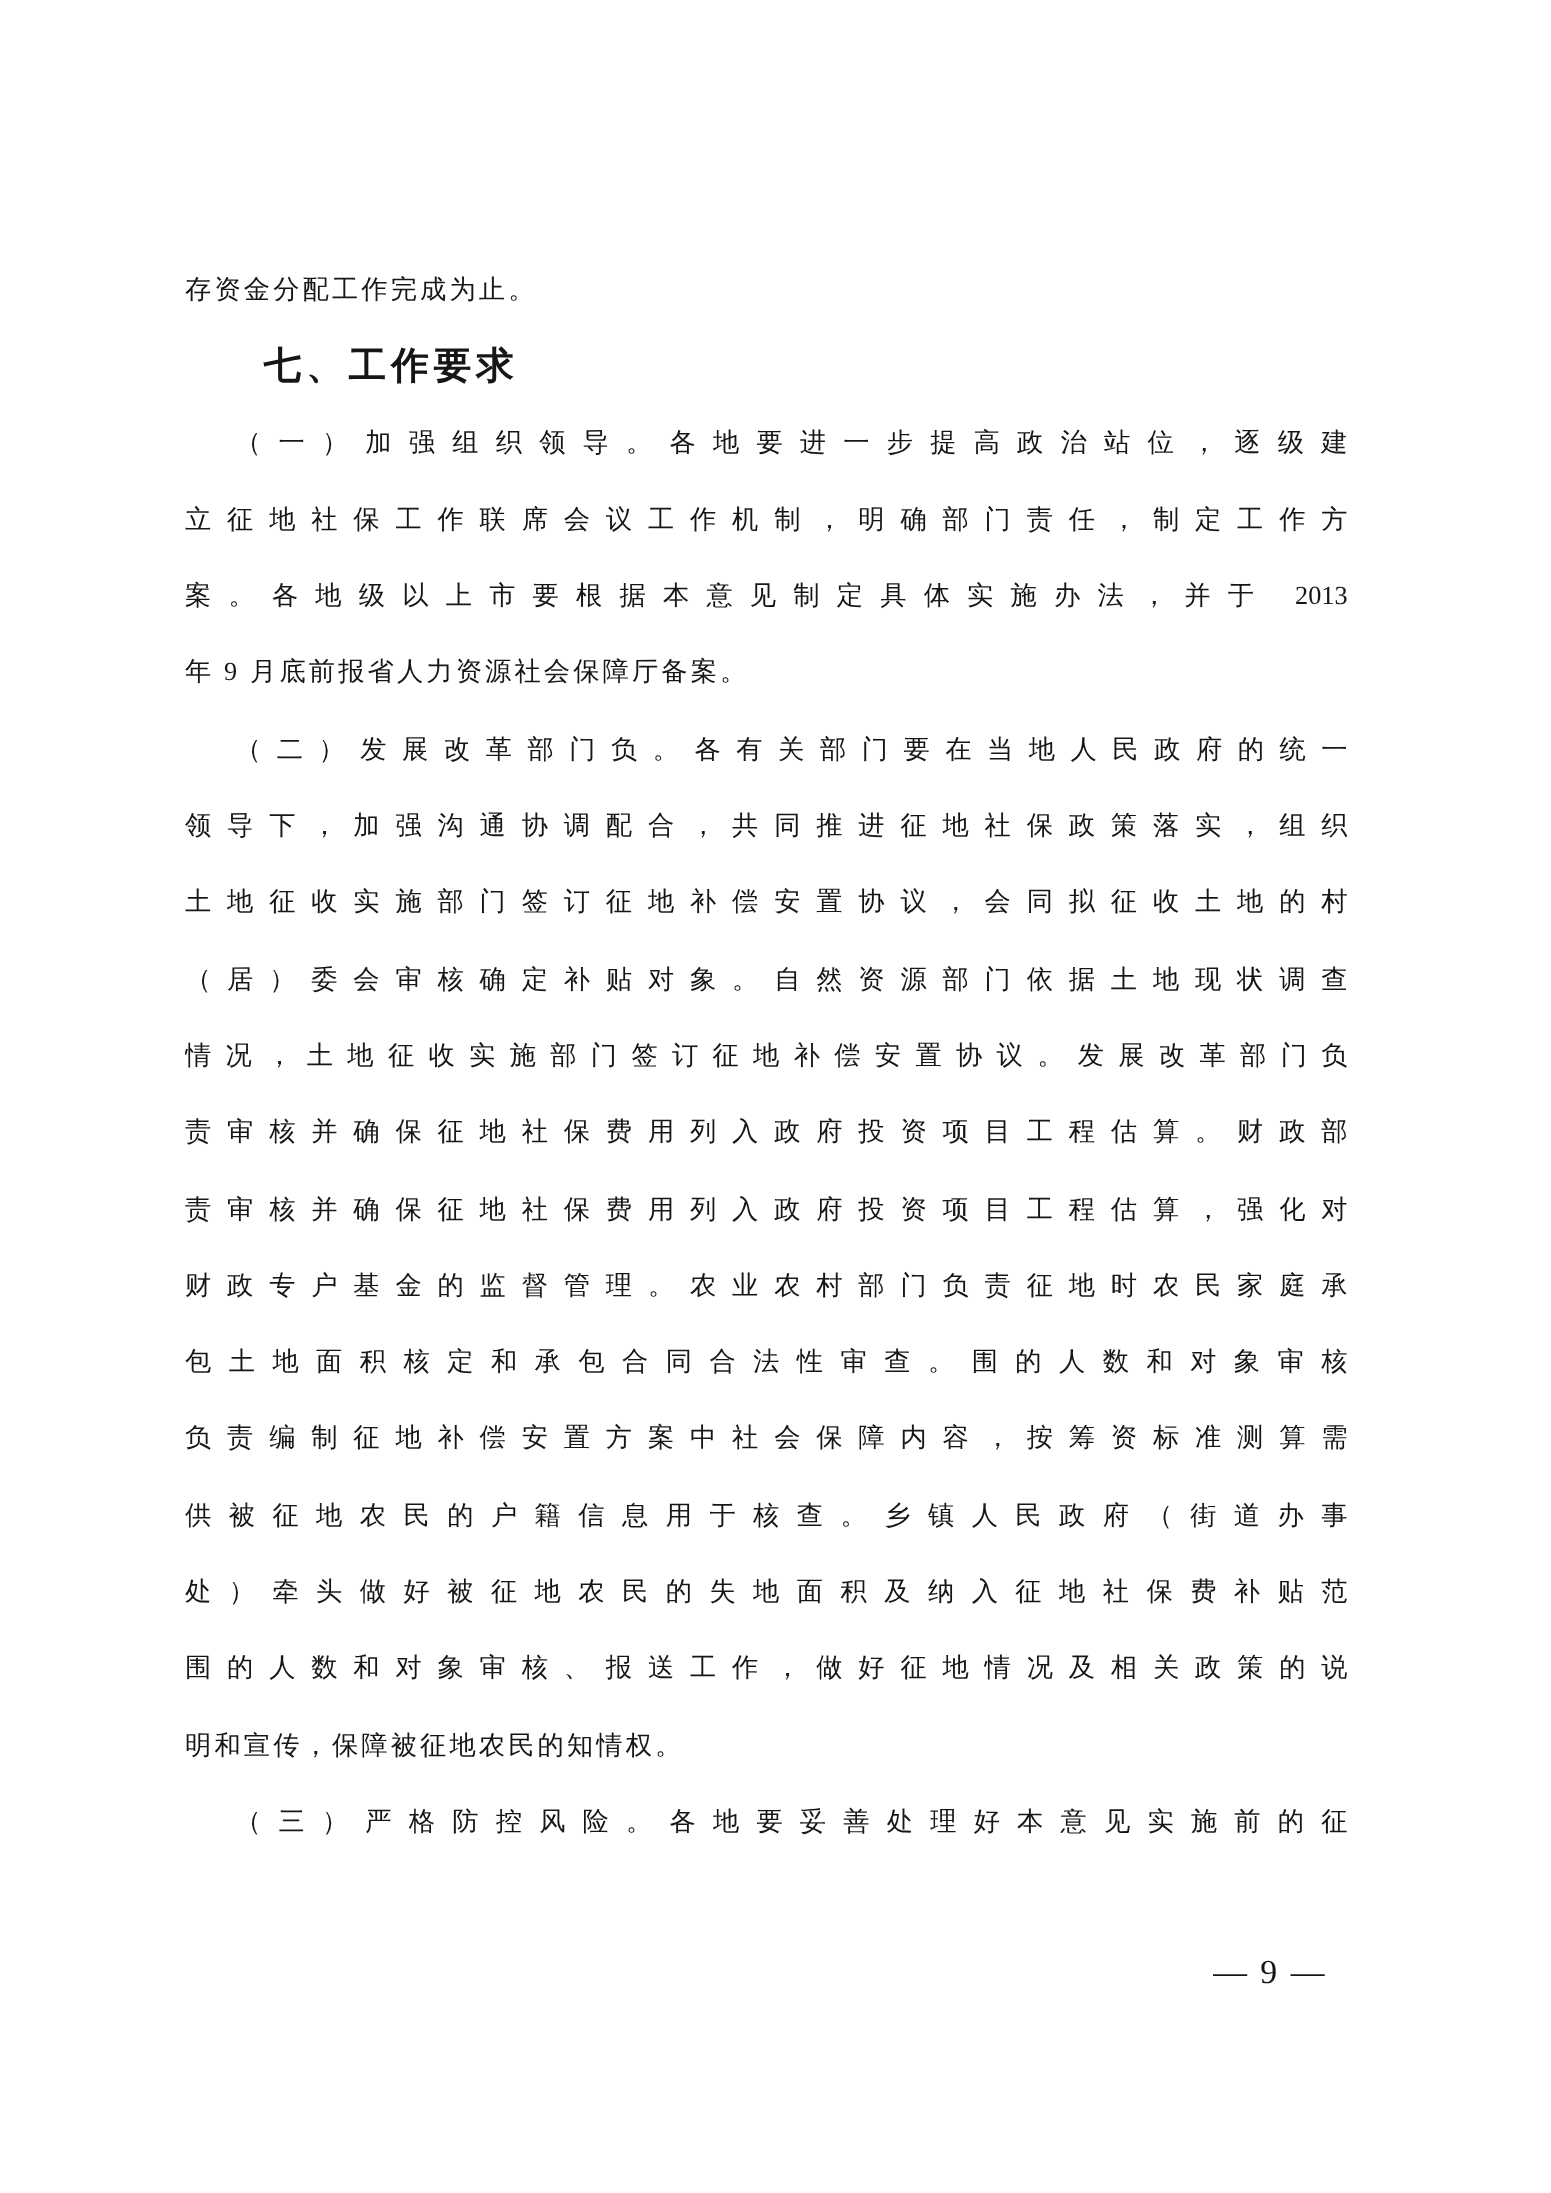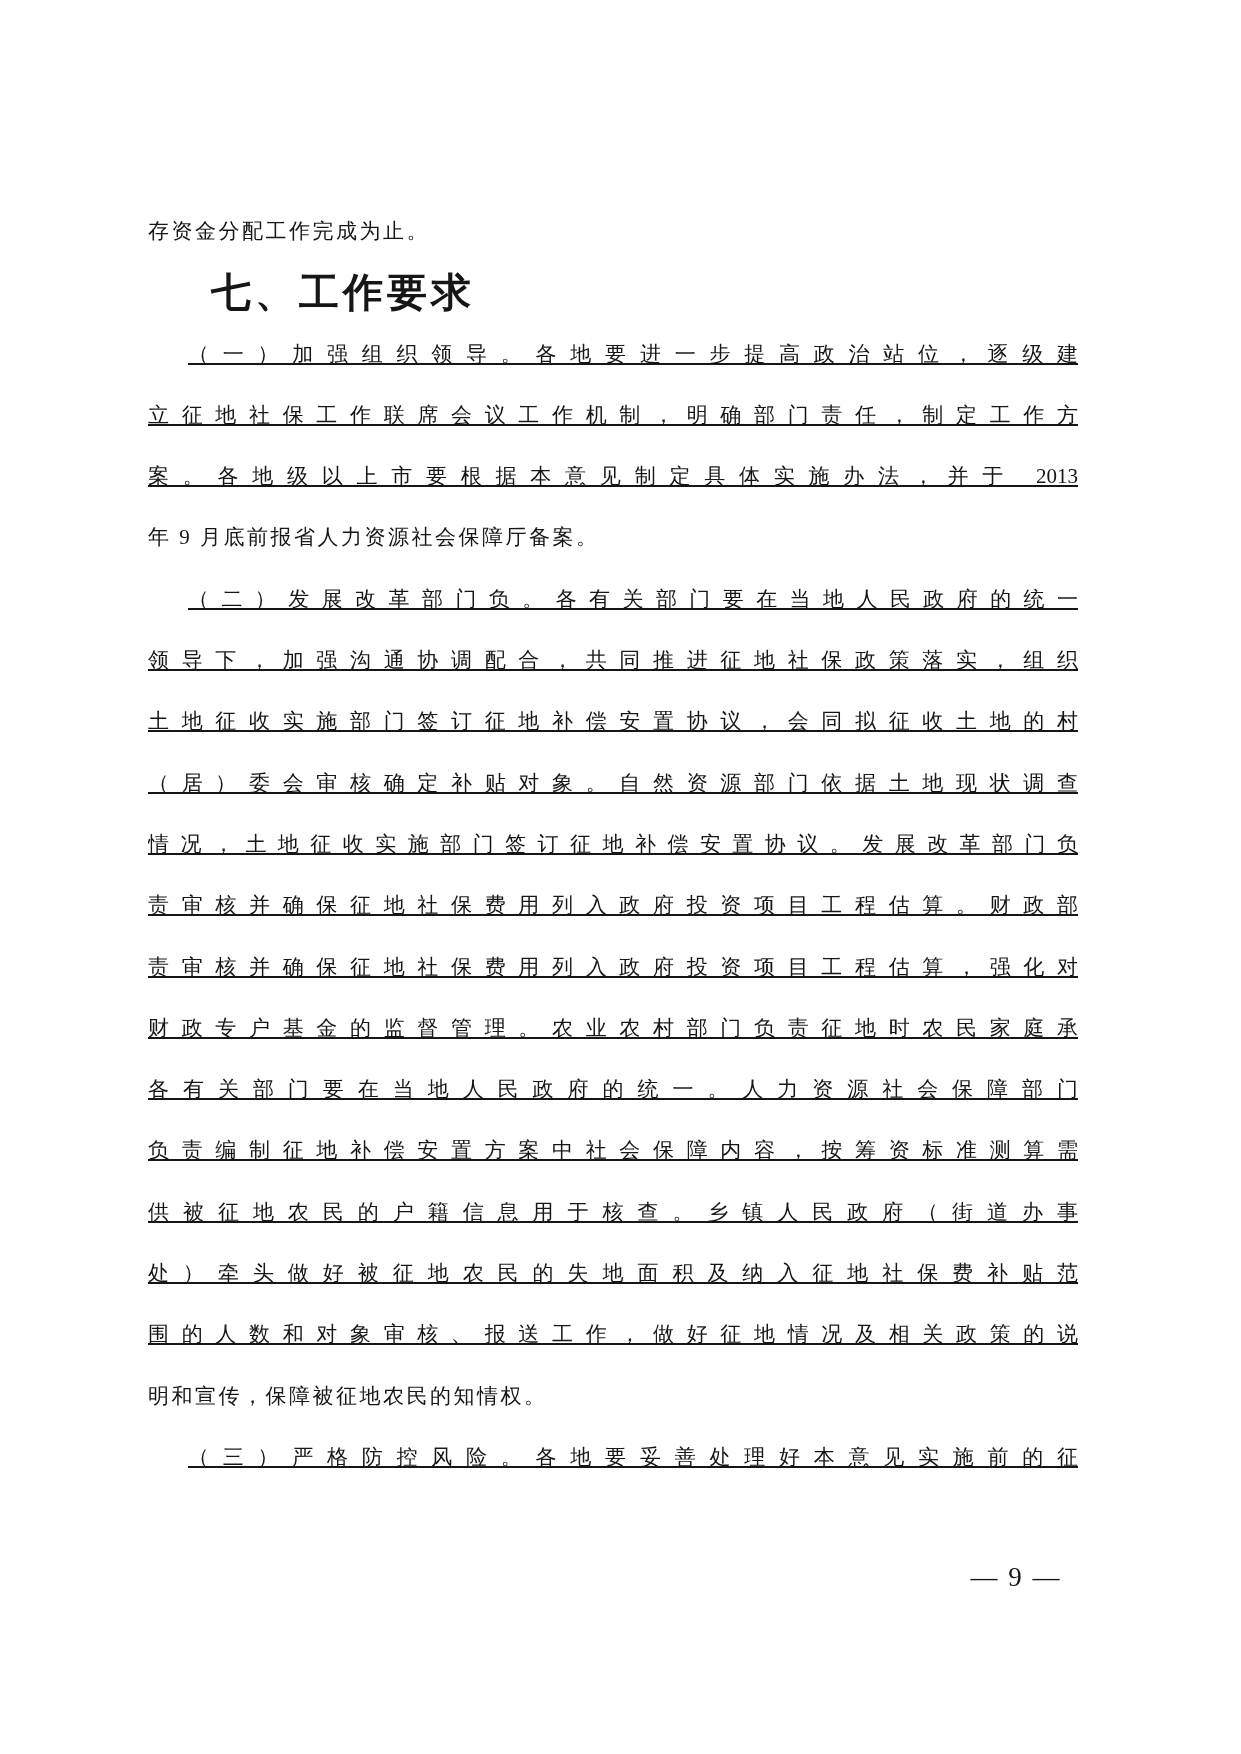--- a/index.html
+++ b/index.html
@@ -27,27 +27,26 @@
     font-size: 21px;
     white-space: nowrap;
     letter-spacing: 2.5px;
   }
   .line.justify {
     white-space: normal;
     letter-spacing: 0;
     text-align: justify;
     text-align-last: justify;
     overflow: hidden;
-    text-decoration: underline;
   }
   .line.indent-p { padding-left: 40px; }
   .line.heading {
     font-family: "Liberation Sans", "DejaVu Sans", sans-serif;
     font-weight: 700;
-    font-size: 40px;
+    font-size: 30px;
     padding-left: 63px;
     letter-spacing: 4px;
   }
   .page-number {
     position: absolute;
     top: 1558px;
     left: 950px;
     width: 132px;
     height: 38px;
     line-height: 38px;
@@ -69,21 +68,21 @@
     <div class="line justify">案。各地级以上市要根据本意见制定具体实施办法，并于 2013</div>
     <div class="line">年 9 月底前报省人力资源社会保障厅备案。</div>
     <div class="line justify indent-p">（二）发展改革部门负。各有关部门要在当地人民政府的统一</div>
     <div class="line justify">领导下，加强沟通协调配合，共同推进征地社保政策落实，组织</div>
     <div class="line justify">土地征收实施部门签订征地补偿安置协议，会同拟征收土地的村</div>
     <div class="line justify">（居）委会审核确定补贴对象。自然资源部门依据土地现状调查</div>
     <div class="line justify">情况，土地征收实施部门签订征地补偿安置协议。发展改革部门负</div>
     <div class="line justify">责审核并确保征地社保费用列入政府投资项目工程估算。财政部</div>
     <div class="line justify">责审核并确保征地社保费用列入政府投资项目工程估算，强化对</div>
     <div class="line justify">财政专户基金的监督管理。农业农村部门负责征地时农民家庭承</div>
-    <div class="line justify">各有关部门要在当地人民政府的统一。人力资源社会保障部门</div>
+    <div class="line justify">包土地面积核定和承包合同合法性审查。围的人数和对象审核</div>
     <div class="line justify">负责编制征地补偿安置方案中社会保障内容，按筹资标准测算需</div>
     <div class="line justify">供被征地农民的户籍信息用于核查。乡镇人民政府（街道办事</div>
     <div class="line justify">处）牵头做好被征地农民的失地面积及纳入征地社保费补贴范</div>
     <div class="line justify">围的人数和对象审核、报送工作，做好征地情况及相关政策的说</div>
     <div class="line">明和宣传，保障被征地农民的知情权。</div>
     <div class="line justify indent-p">（三）严格防控风险。各地要妥善处理好本意见实施前的征</div>
   </div>
   <div class="page-number">— 9 —</div>
 </div>
 

